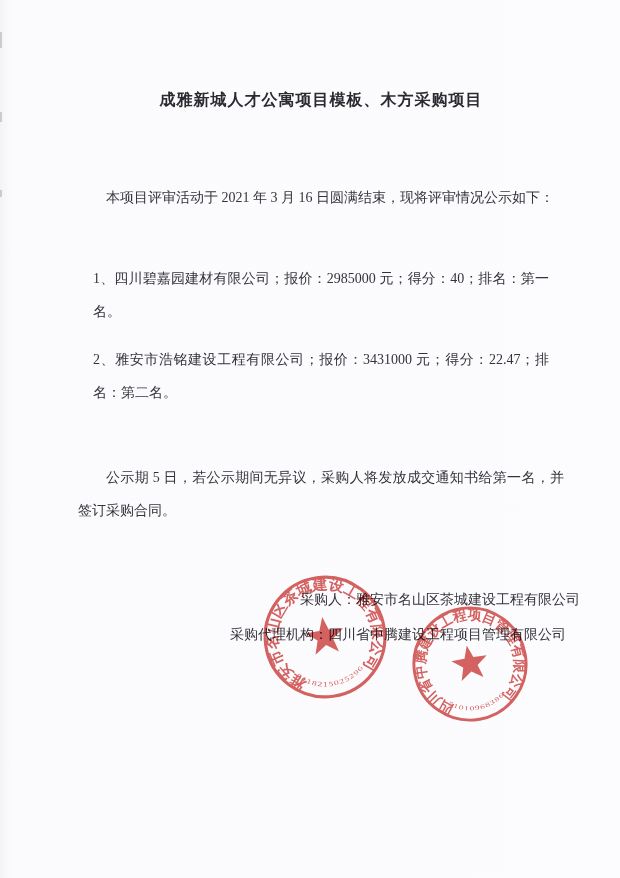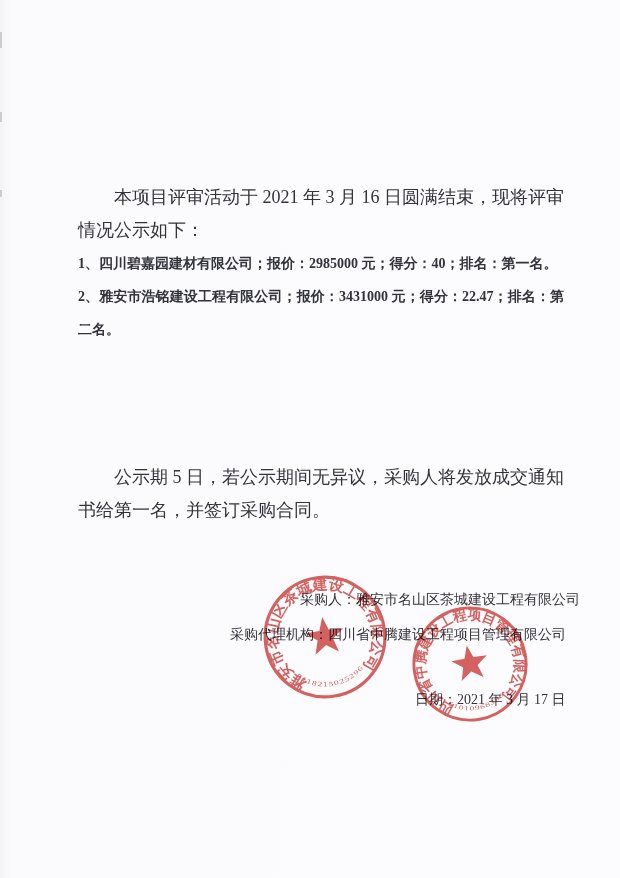--- a/index.html
+++ b/index.html
@@ -16,27 +16,27 @@
   .scan-mark { position:absolute; left:0; width:2px; background:#9a9aa0; opacity:.45; }
   .doc-title, .doc-subtitle {
     position:absolute; left:78px; width:486px; text-align:center;
     font-size:16px; line-height:24px; font-weight:bold; color:#2a2a31;
     letter-spacing:1px;
   }
   .doc-title    { top:88px; }
   .doc-subtitle { top:121px; }
   .para {
     position:absolute; left:78px; width:486px;
-    font-size:18px; line-height:33px; text-align:justify;
+    font-size:14px; line-height:33px; text-align:justify;
     color:#33333b; margin:0;
   }
   .indent { text-indent:2em; }
   .intro   { top:181px; }
   .results { position:absolute; left:78px; top:247px; width:486px; }
-  .results p { margin:0; font-size:14px; line-height:33px; text-align:justify;font-weight:bold; }
+  .results p { margin:15px; font-size:14px; line-height:33px; text-align:justify; }
   .closing { top:461px; }
   .sig-line {
     position:absolute; font-size:14px; line-height:22px; color:#33333b;
     white-space:nowrap;
   }
   .sig-purchaser { left:300px; top:589px; }
   .sig-agency    { left:230px; top:624px; }
   .sig-date      { left:415px; top:689px; }
   .stamp {
     position:absolute; mix-blend-mode:multiply; opacity:.85;
@@ -49,33 +49,33 @@
 </style>
 </head>
 <body>
 
 <div class="page">
 
   <div class="scan-mark" style="top:32px;height:16px;"></div>
   <div class="scan-mark" style="top:112px;height:10px;"></div>
   <div class="scan-mark" style="top:190px;height:7px;"></div>
 
+  <div class="doc-title">成雅新城人才公寓项目模板、木方采购项目</div>
 
   <p class="para indent intro">本项目评审活动于 2021 年 3 月 16 日圆满结束，现将评审情况公示如下：</p>
 
   <div class="results">
     <p>1、四川碧嘉园建材有限公司；报价：2985000 元；得分：40；排名：第一名。</p>
     <p>2、雅安市浩铭建设工程有限公司；报价：3431000 元；得分：22.47；排名：第二名。</p>
   </div>
 
   <p class="para indent closing">公示期 5 日，若公示期间无异议，采购人将发放成交通知书给第一名，并签订采购合同。</p>
 
   <div class="sig-line sig-purchaser">采购人：雅安市名山区茶城建设工程有限公司</div>
   <div class="sig-line sig-agency">采购代理机构：四川省中腾建设工程项目管理有限公司</div>
-  <div class="sig-line sig-date">日期：2021 年 3 月 17 日</div>
 
   <svg class="stamp stamp-purchaser" viewBox="0 0 200 200" color="#cf4745">
     <defs>
       <path id="arcTopA" d="M 62,166 A 76,76 0 1 1 138,166" fill="none"></path>
       <path id="arcBotA" d="M 27,128 A 78,78 0 0 0 173,128" fill="none"></path>
     </defs>
     <circle cx="100" cy="100" r="95" fill="none" stroke="currentColor" stroke-width="5"></circle>
     <path fill="currentColor" d="M100,68 L107.6,89.5 L130.4,90.1 L112.4,104 L118.8,125.9 L100,113 L81.2,125.9 L87.6,104 L69.6,90.1 L92.4,89.5 Z"></path>
     <text class="ring-text">
       <textPath href="#arcTopA" textLength="380" lengthAdjust="spacingAndGlyphs">雅安市名山区茶城建设工程有限公司</textPath>

